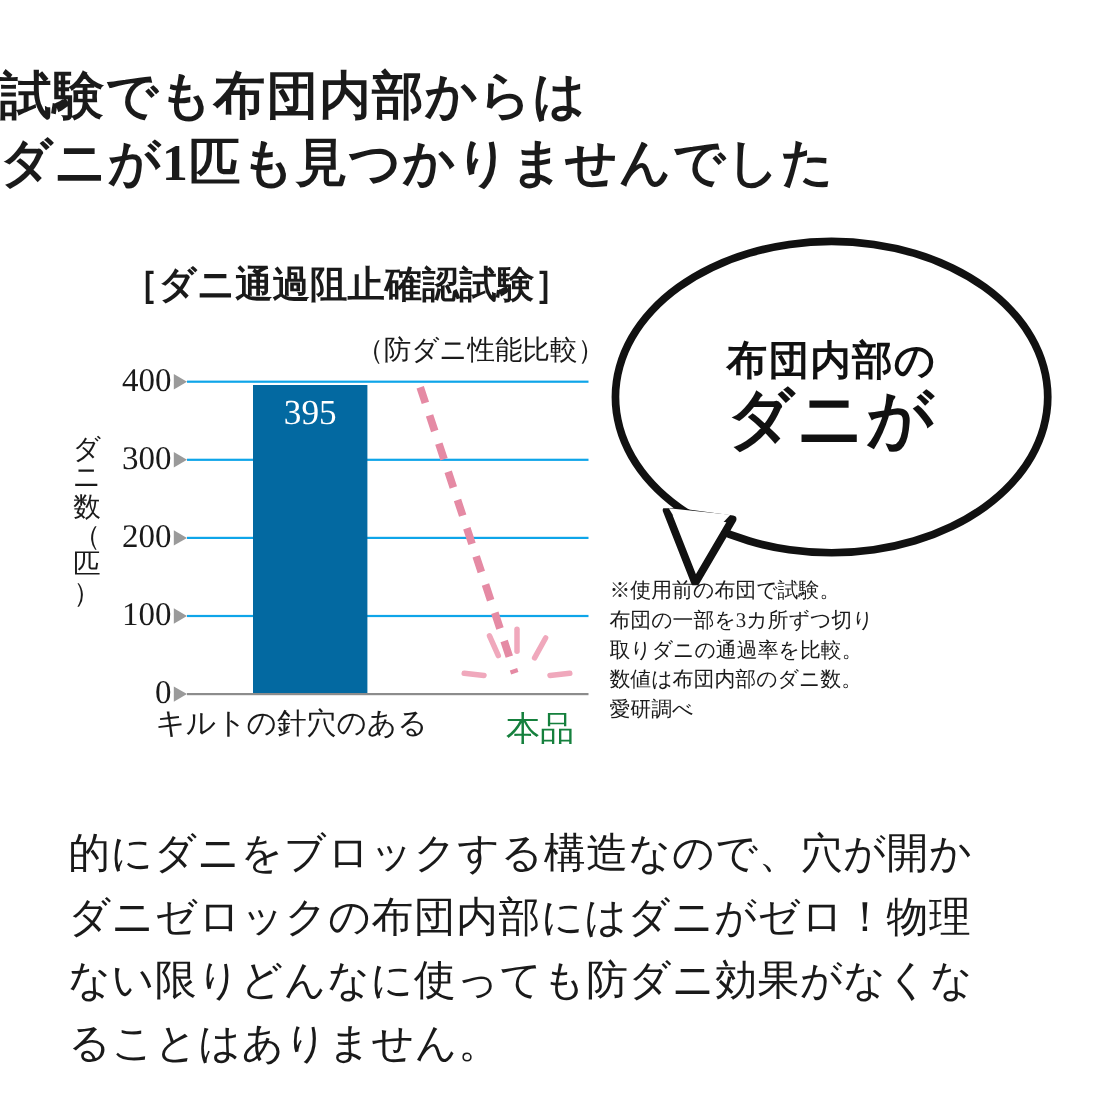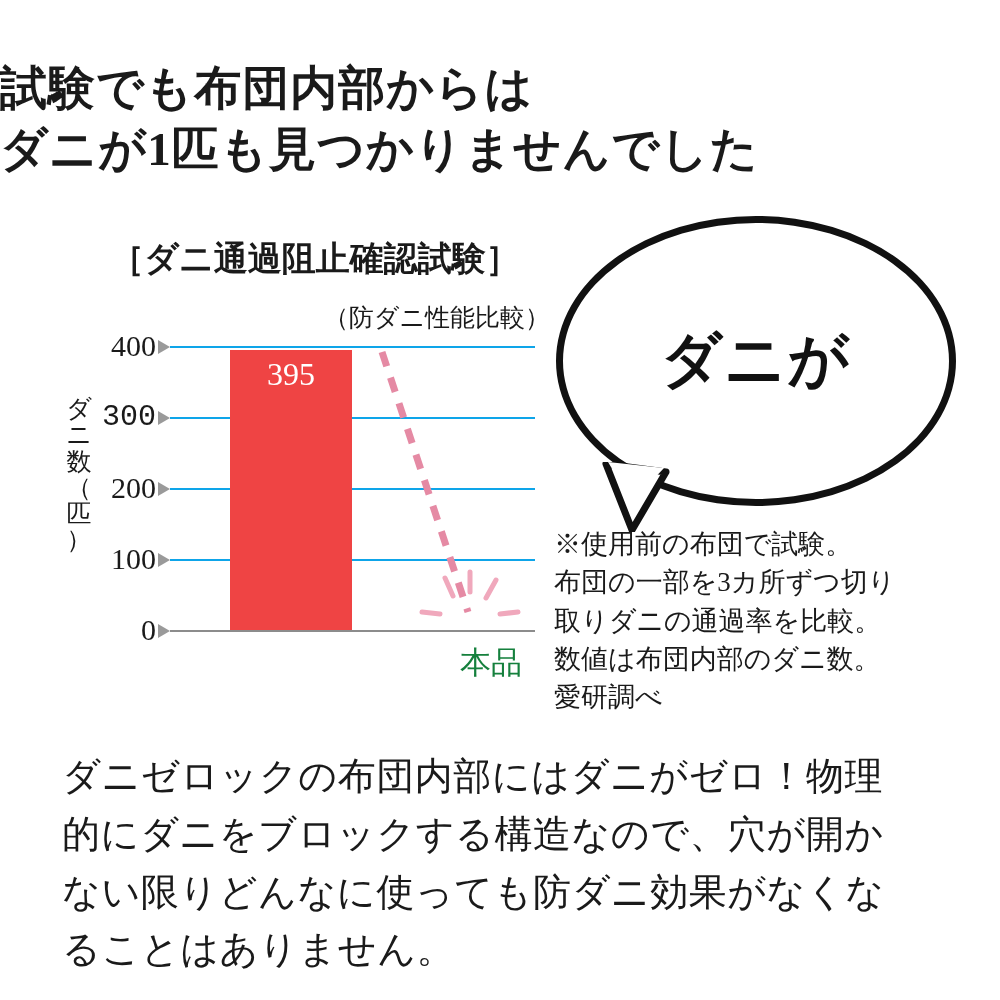--- a/index.html
+++ b/index.html
@@ -112,22 +112,21 @@
     border-top: 7px solid transparent;
     border-bottom: 7px solid transparent;
     border-left: 12px solid #9a9a9a;
   }
 
   
   .bar {
     position: absolute;
     left: 60px;
     width: 104px;
-    background: #ef4444;
-    padding-left: 18px;
+    background: #0369a1;
   }
   .bar-value {
     position: absolute;
     top: 6px;
     left: 0;
     width: 100%;
     text-align: center;
     font-family: "Liberation Serif", serif;
     font-size: 32px;
     color: #ffffff;
@@ -212,21 +211,21 @@
     height: 70px;
   }
 
   
   .note {
     position: absolute;
     left: 554px;
     top: 525px;
     width: 420px;
     font-family: "Liberation Serif", serif;
-    font-size: 27px;
+    font-size: 19px;
     line-height: 1.42;
     color: #1a1a1a;
   }
   .note div { white-space: nowrap; }
 
   
   .para {
     position: absolute;
     left: 62px;
     top: 748px;
@@ -264,21 +263,21 @@
     </div>
 
     <div class="grid">
 
       <div class="gridline" style="top:0px;">
         <span class="tri" style="top:1px;"></span>
         <span class="ytick" style="top:1px;">400</span>
       </div>
       <div class="gridline" style="top:71px;">
         <span class="tri" style="top:1px;"></span>
-        <span class="ytick" style="top:1px;font-family:Liberation Mono, monospace;">300</span>
+        <span class="ytick" style="top:1px;">300</span>
       </div>
       <div class="gridline" style="top:142px;">
         <span class="tri" style="top:1px;"></span>
         <span class="ytick" style="top:1px;">200</span>
       </div>
       <div class="gridline" style="top:213px;">
         <span class="tri" style="top:1px;"></span>
         <span class="ytick" style="top:1px;">100</span>
       </div>
       <div class="gridline base" style="top:284px;">
@@ -297,44 +296,46 @@
         <line x1="283" y1="250" x2="275" y2="232"></line>
         <line x1="300" y1="246" x2="300" y2="226"></line>
         <line x1="316" y1="252" x2="326" y2="234"></line>
         <line x1="270" y1="268" x2="252" y2="266"></line>
         <line x1="330" y1="268" x2="348" y2="266"></line>
       </g>
     </svg>
 
     <div class="xlabels">
       <div class="xlab-a">
+        <div>キルトの針穴のある</div>
       </div>
       <div class="xlab-b">本品</div>
     </div>
 
   </div>
 </div>
 
 <div class="balloon">
   <div class="balloon-body"></div>
   <svg class="balloon-tail" viewBox="0 0 70 70">
     <polygon points="4,2 64,10 30,68" fill="#ffffff" stroke="#111111" stroke-width="7" stroke-linejoin="round"></polygon>
     <polygon points="6,0 62,6 30,40" fill="#ffffff" stroke="none"></polygon>
   </svg>
   <div class="balloon-text">
+    <div class="bt1">布団内部の</div>
     <div class="bt2">ダニが</div>
   </div>
 </div>
 
 <div class="note">
   <div>※使用前の布団で試験。</div>
   <div>布団の一部を3カ所ずつ切り</div>
   <div>取りダニの通過率を比較。</div>
   <div>数値は布団内部のダニ数。</div>
   <div>愛研調べ</div>
 </div>
 
 <div class="para">
+  <div>的にダニをブロックする構造なので、穴が開か</div>
   <div>ダニゼロックの布団内部にはダニがゼロ！物理</div>
-  <div>的にダニをブロックする構造なので、穴が開か</div>
   <div>ない限りどんなに使っても防ダニ効果がなくな</div>
   <div>ることはありません。</div>
 </div>
 
 </body></html>

